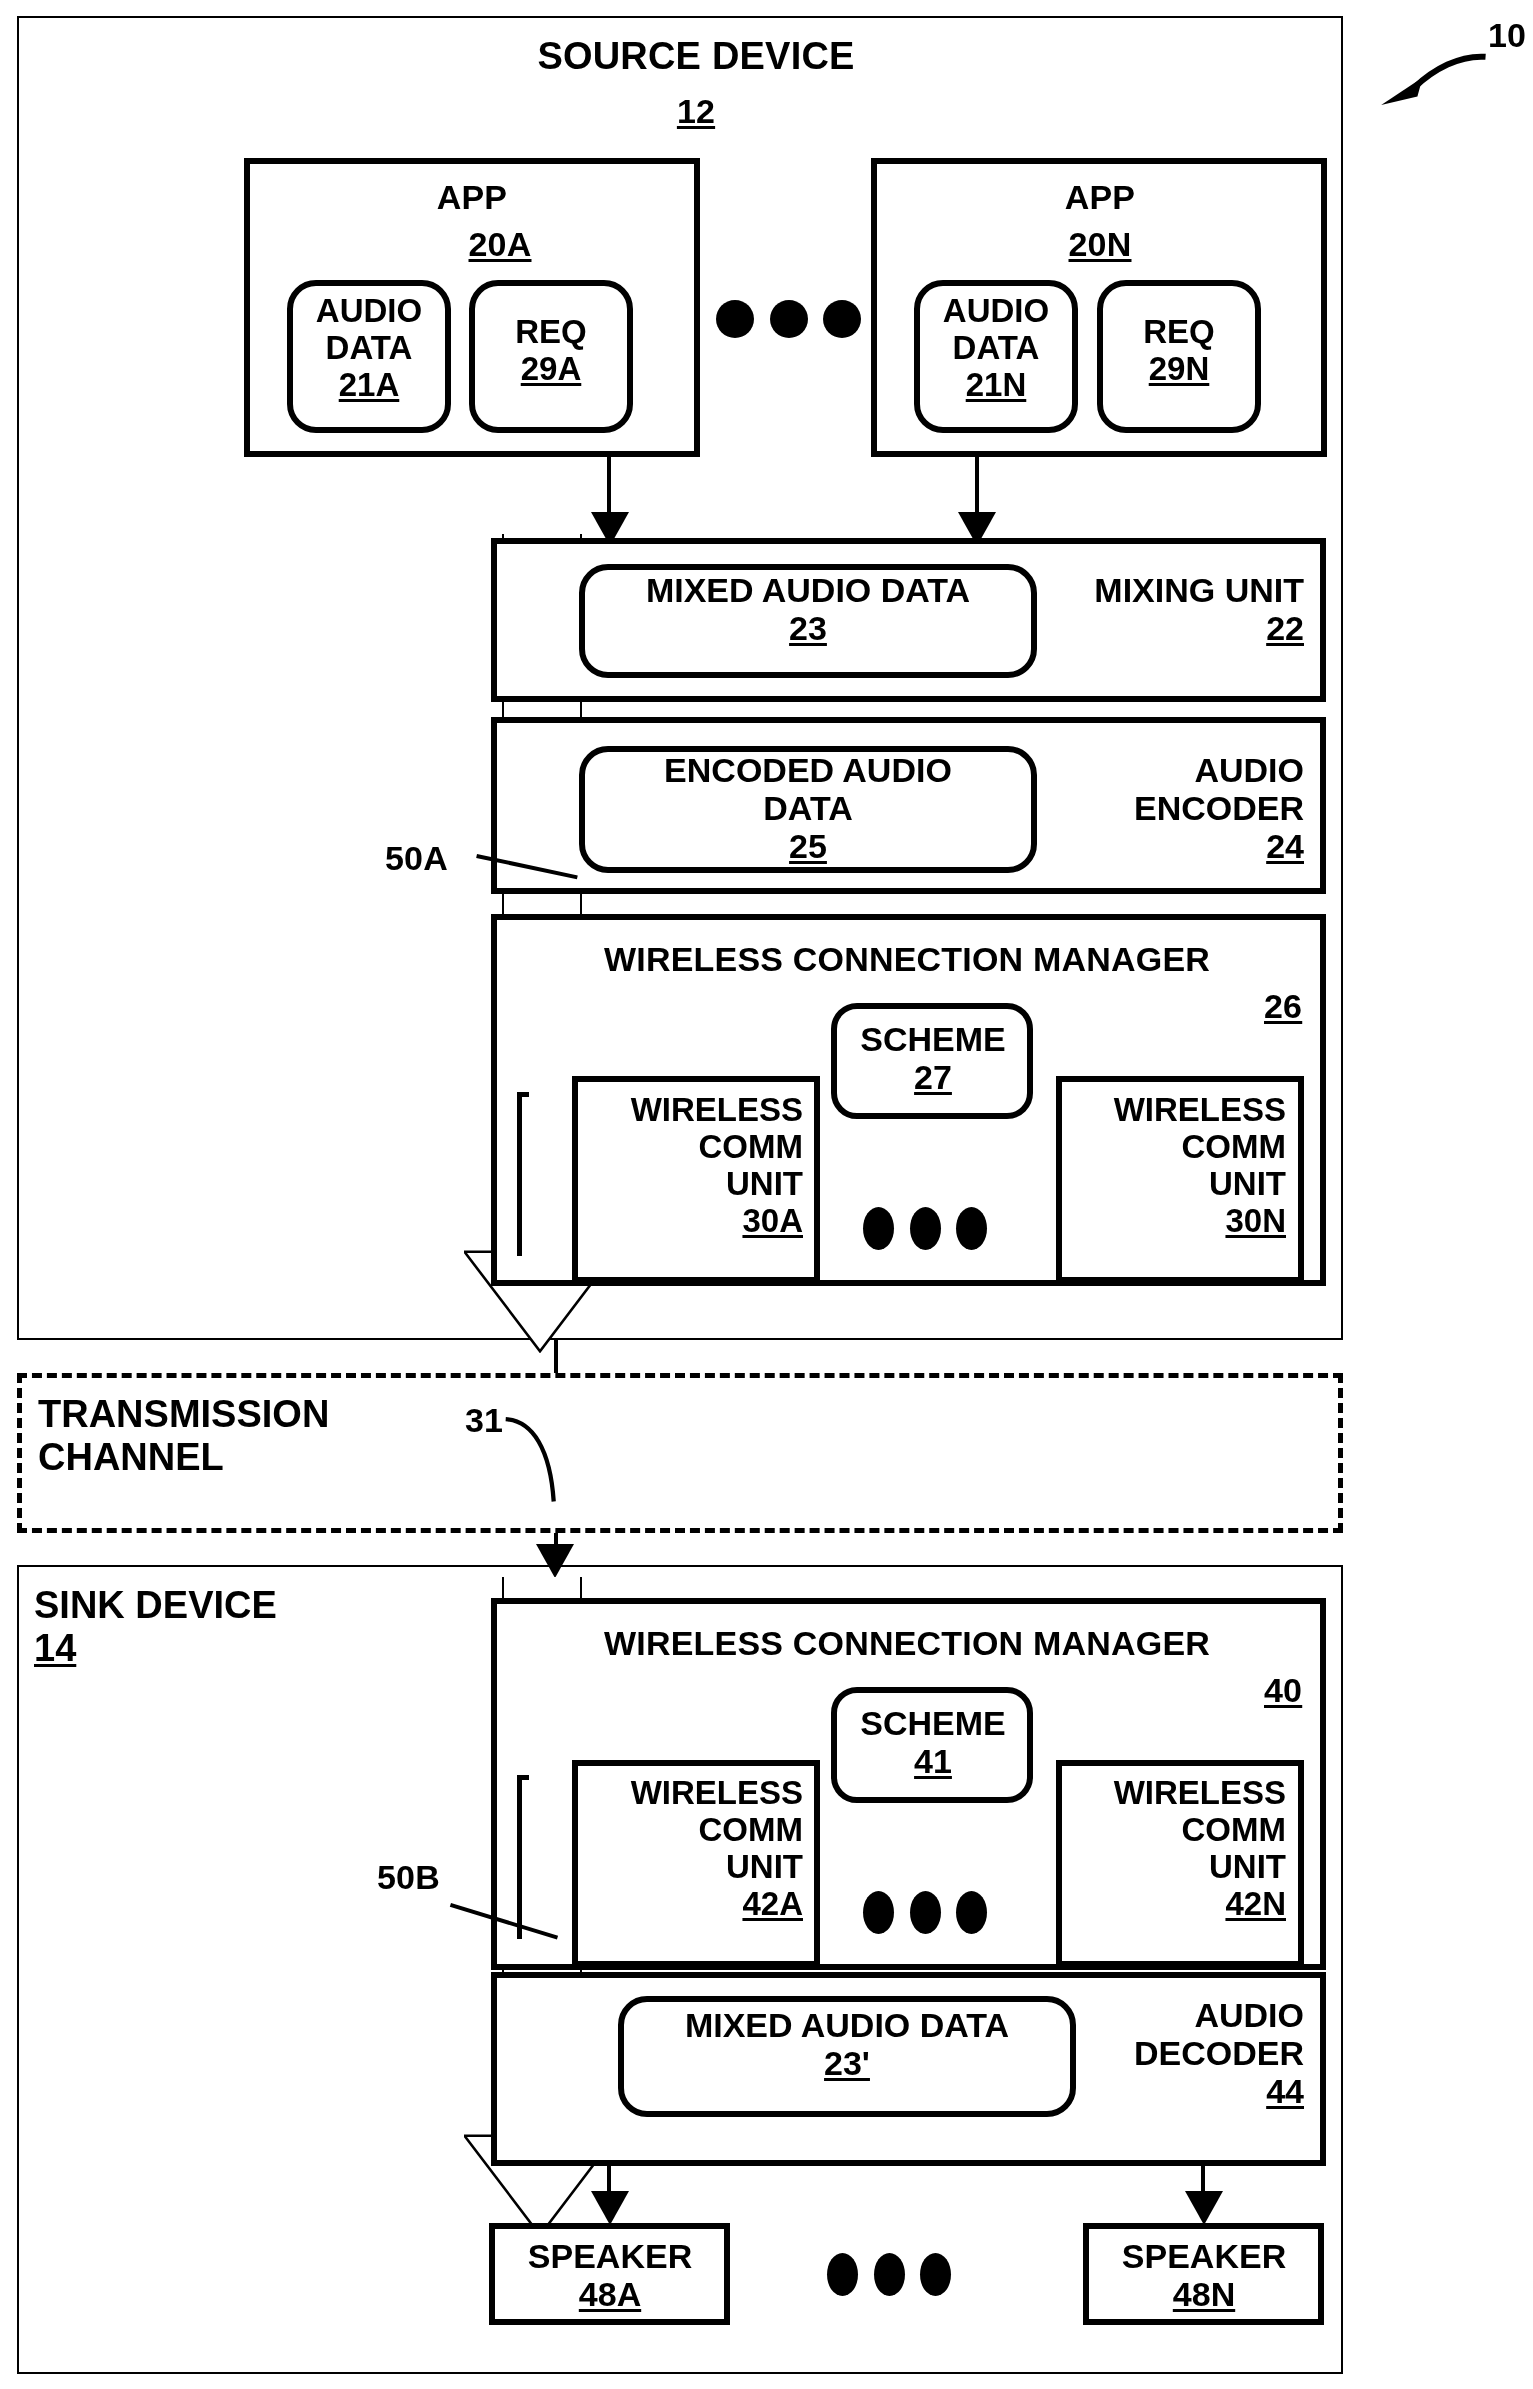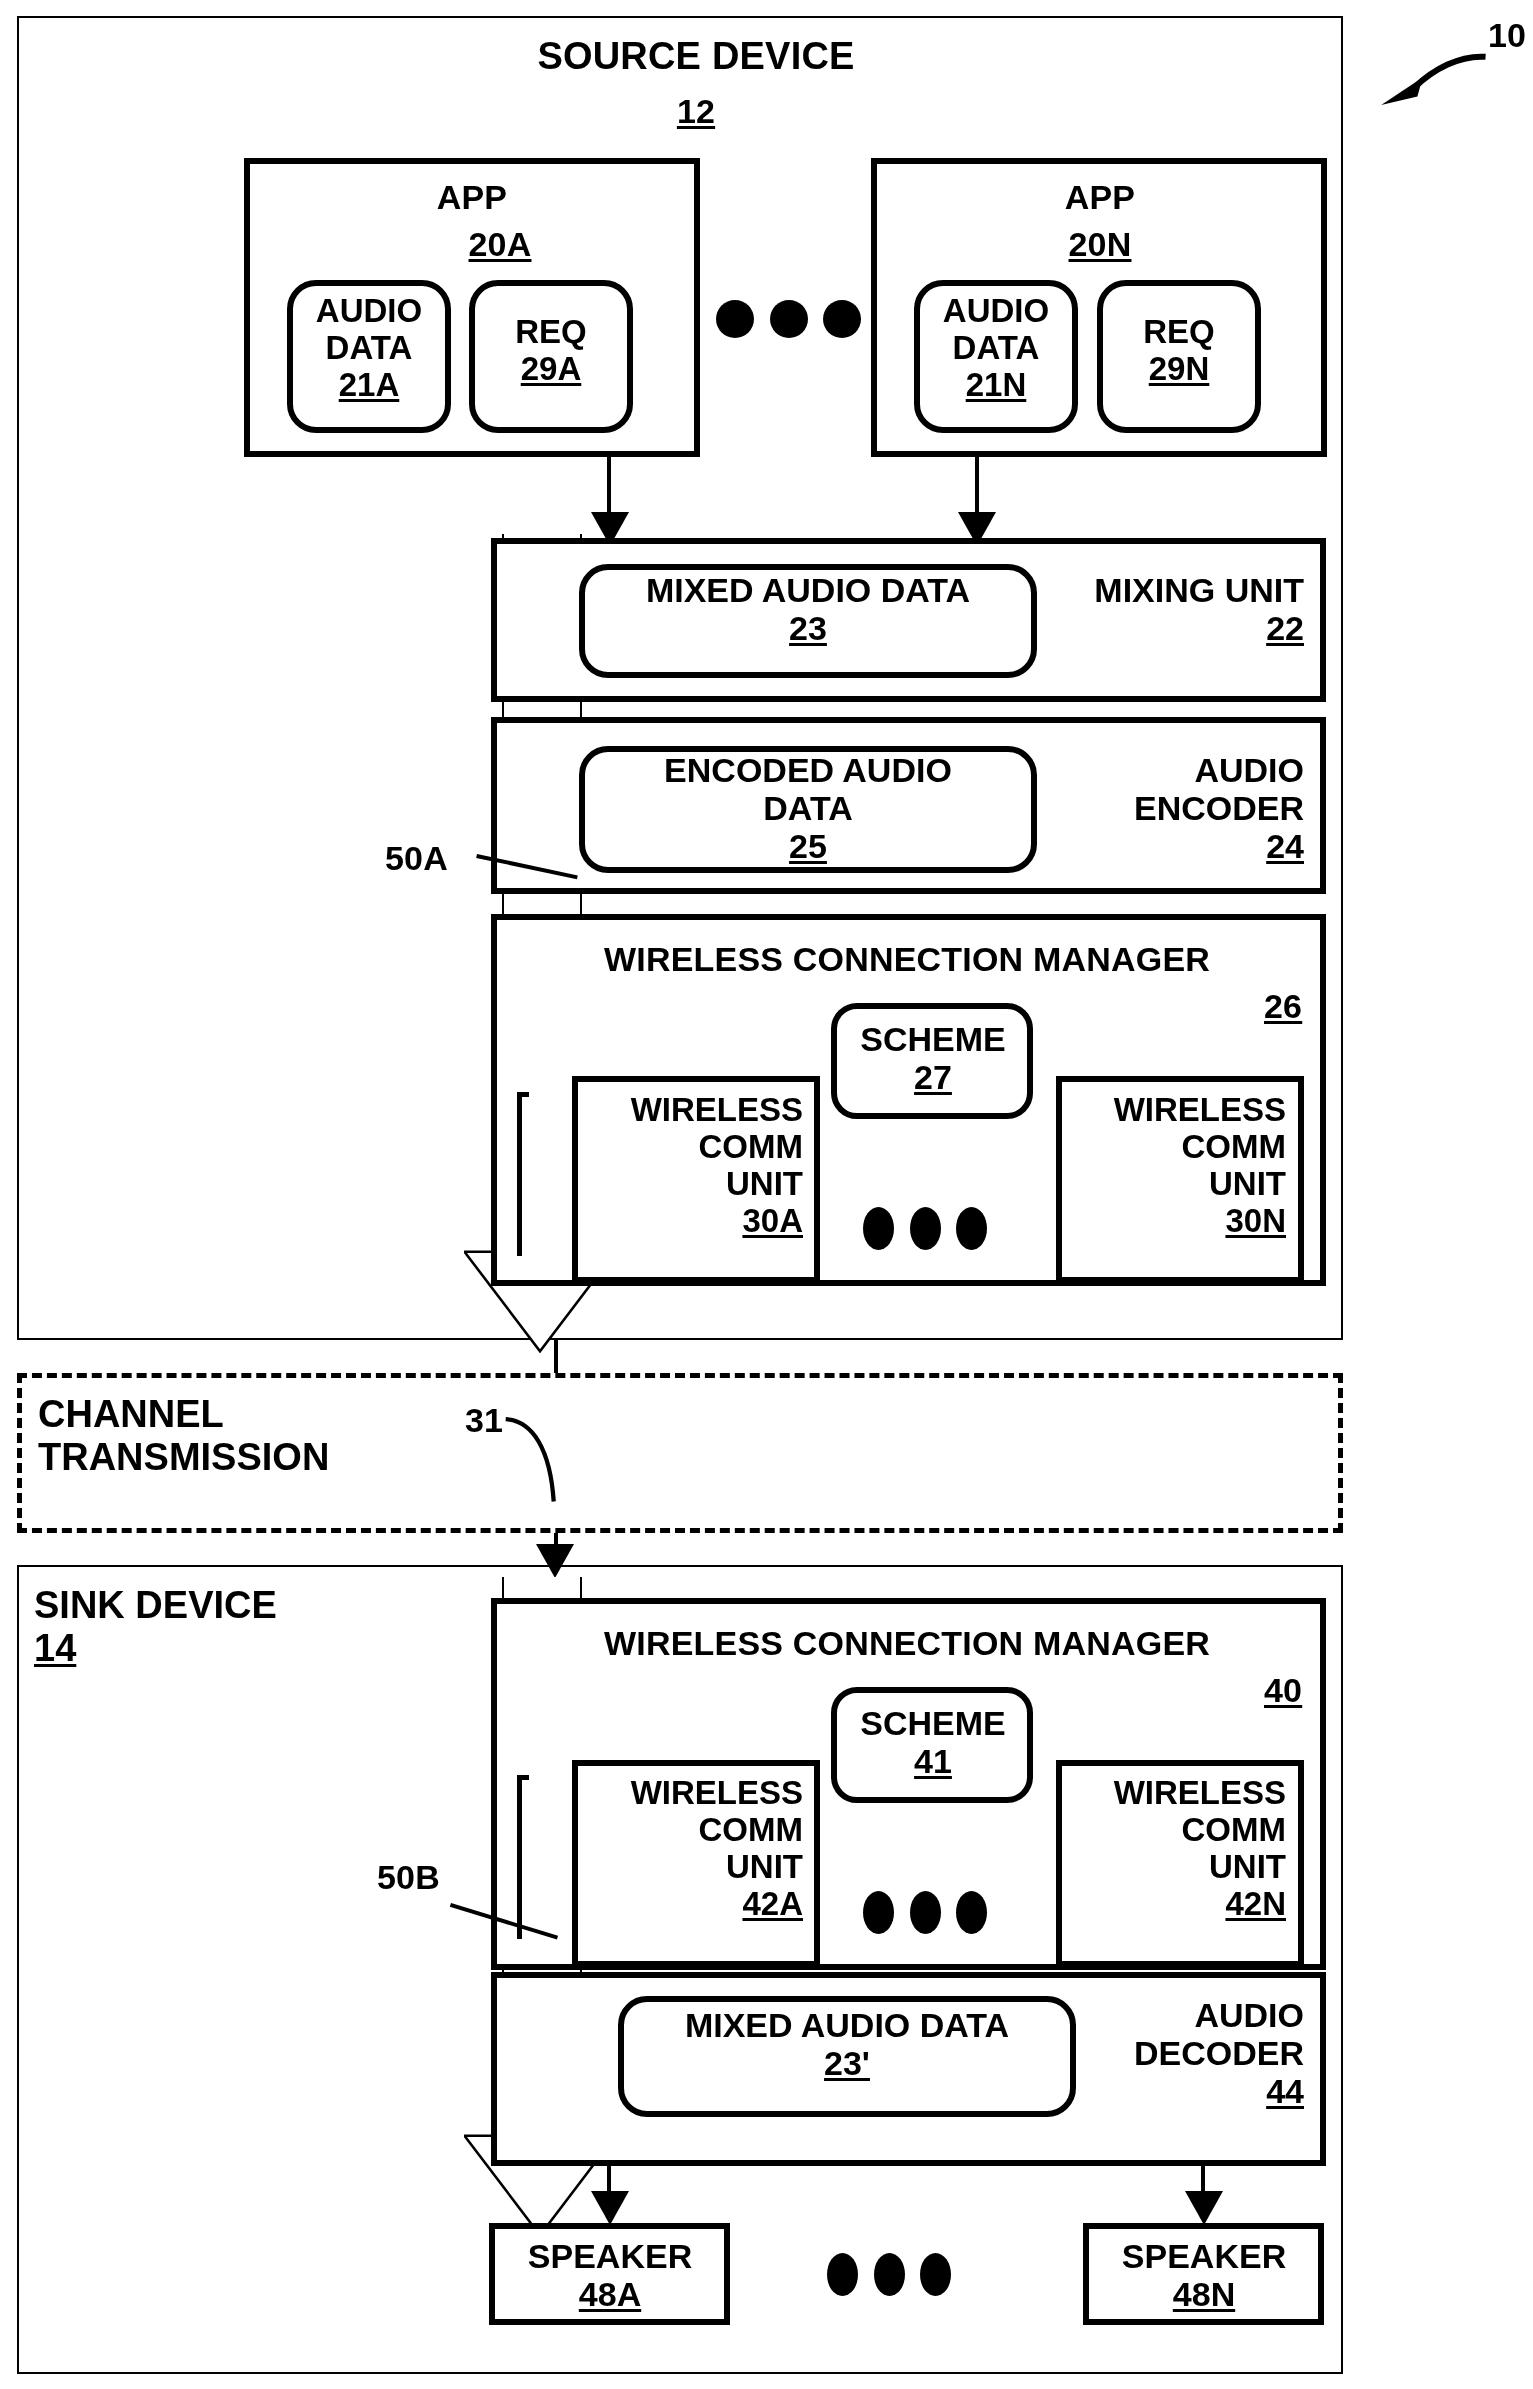--- a/index.html
+++ b/index.html
@@ -203,22 +203,22 @@
     <div class="u">30N</div>
   </div>
 
   <div class="abs" style="left:517px;top:1092px;width:12px;height:164px;border-left:5.2px solid #000;border-top:5.2px solid #000;"></div>
 
   <div class="vline" style="left:554px;top:1340px;width:4.3px;height:229px;"></div>
   <div class="vtri" style="left:555px;top:1544px;"></div>
 
   <div class="abs dashed-box" style="left:17px;top:1373px;width:1326px;height:160px;"></div>
   <div class="stack f44 left" style="left:38px;top:1393px;width:448px;">
+    <div>TRANSMISSION</div>
     <div>CHANNEL</div>
-    <div>TRANSMISSION</div>
   </div>
   <div class="t f40" style="left:465px;top:1402px;">31</div>
   <svg class="abs" style="left:504px;top:1412px;width:60px;height:95px;" viewBox="0 0 70 110">
     <path d="M2 8 C 34 10, 54 44, 58 104" stroke="#000" stroke-width="5" fill="none"></path>
   </svg>
 
   <div class="abs outer-box" style="left:17px;top:1565px;width:1326px;height:809px;"></div>
   <div class="stack f44 left" style="left:34px;top:1584px;width:362px;">
     <div>SINK DEVICE</div>
     <div class="u">14</div>

